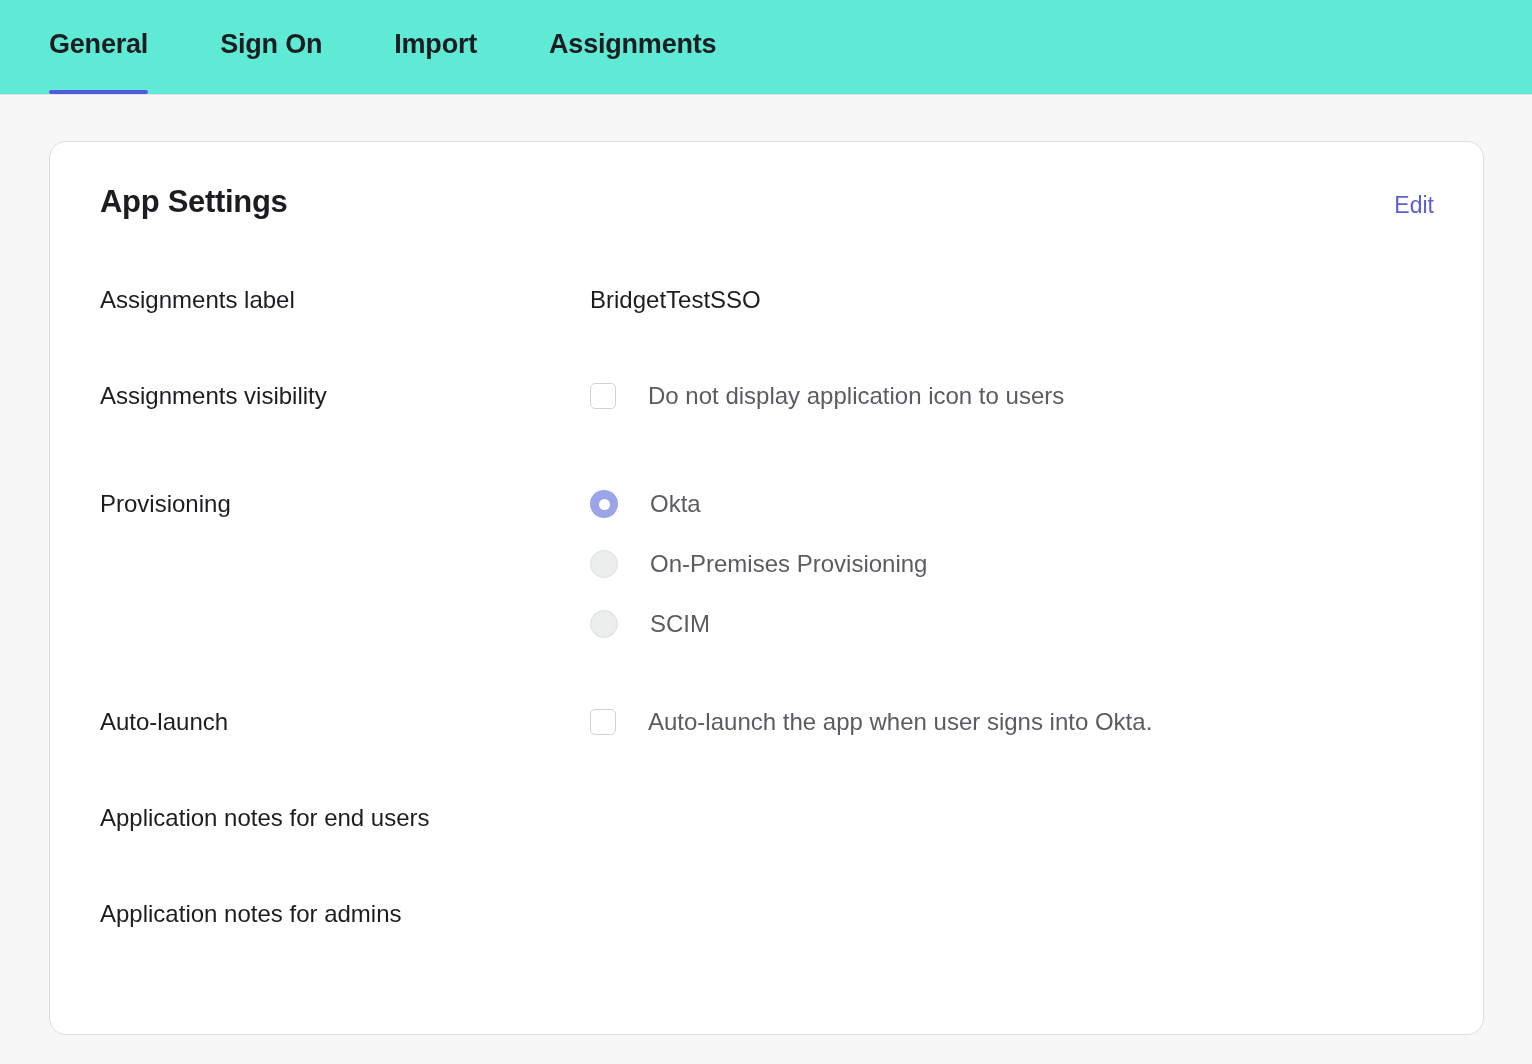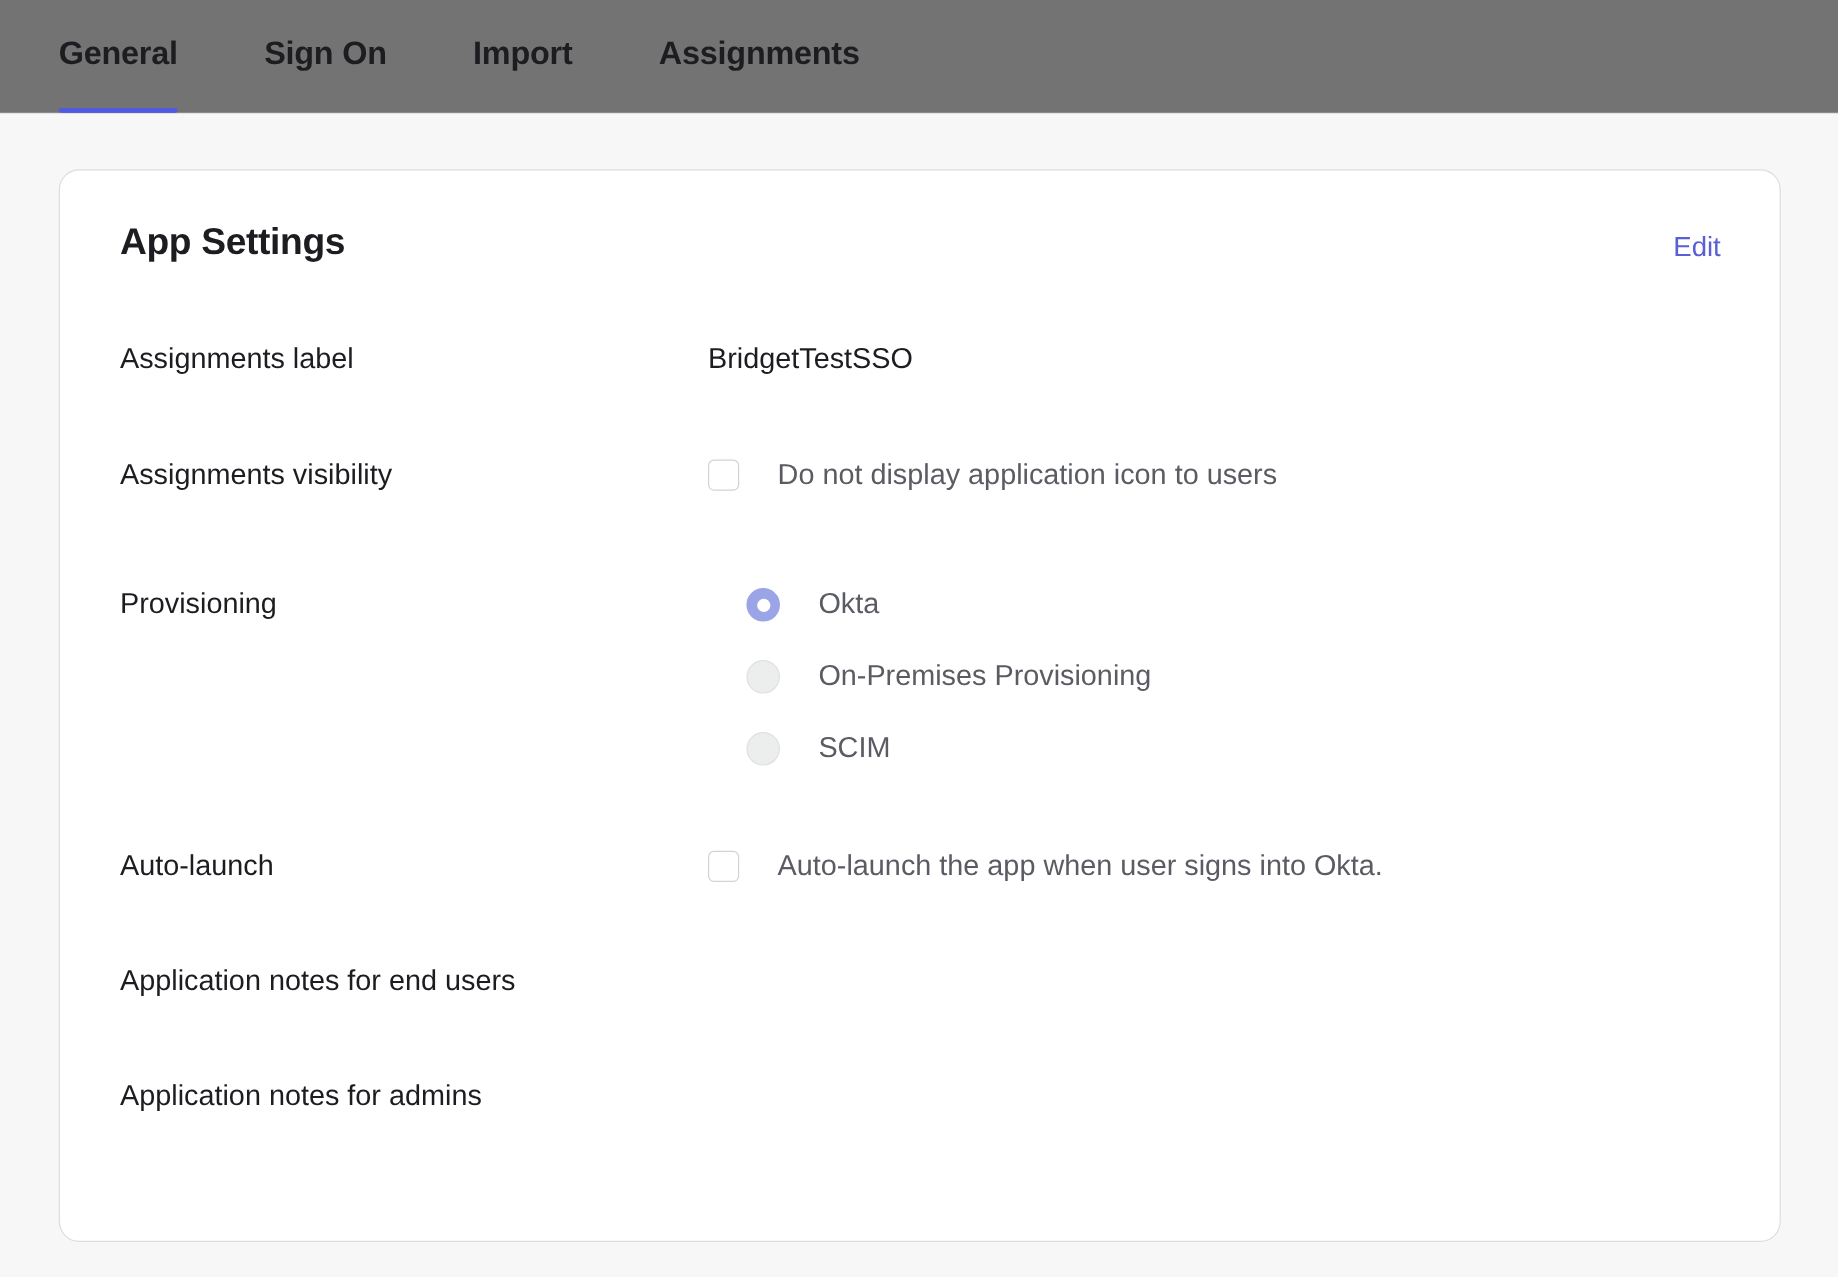--- a/index.html
+++ b/index.html
@@ -12,21 +12,21 @@
     background: #f7f7f8;
     font-family: "Liberation Sans", sans-serif;
     -webkit-font-smoothing: antialiased;
     overflow: hidden;
   }
 
   
   .tabbar {
     position: relative;
     height: 95px;
-    background: #737373;
+    background: #5eead4;
     border-bottom: 1px solid #e2e3e6;
     box-sizing: border-box;
   }
   .tabs {
     display: flex;
     align-items: flex-end;
     height: 100%;
     padding-left: 49px;
     box-sizing: border-box;
   }
@@ -113,21 +113,21 @@
     line-height: 30px;
   }
   .row-value {
     flex: 1 1 auto;
     font-size: 24px;
     color: #1d1d21;
     line-height: 30px;
   }
   .row-plain { margin-bottom: 66px; }
   .row-vis   { margin-bottom: 78px; }
-  .row-prov  { margin-bottom: 68px; gap: 32px; }
+  .row-prov  { margin-bottom: 68px; }
   .row-auto  { margin-bottom: 66px; }
   .row-notes1 { margin-bottom: 66px; }
 
   
   .opt {
     display: flex;
     align-items: center;
     height: 30px;
   }
   .opt + .opt { margin-top: 30px; }

